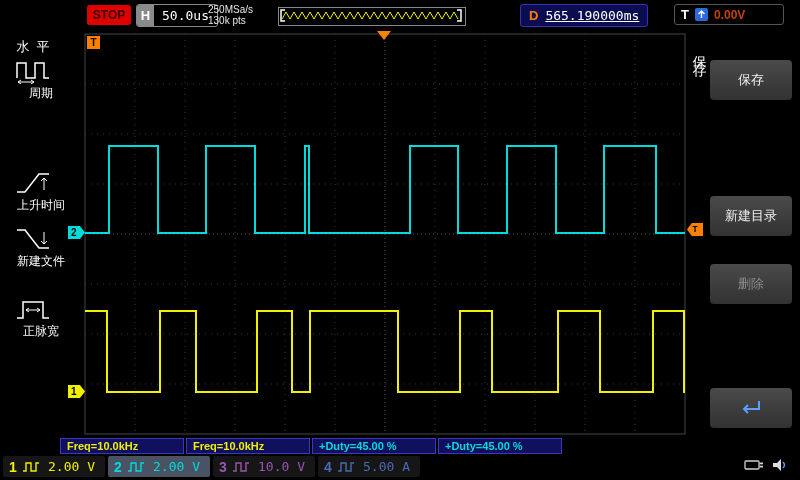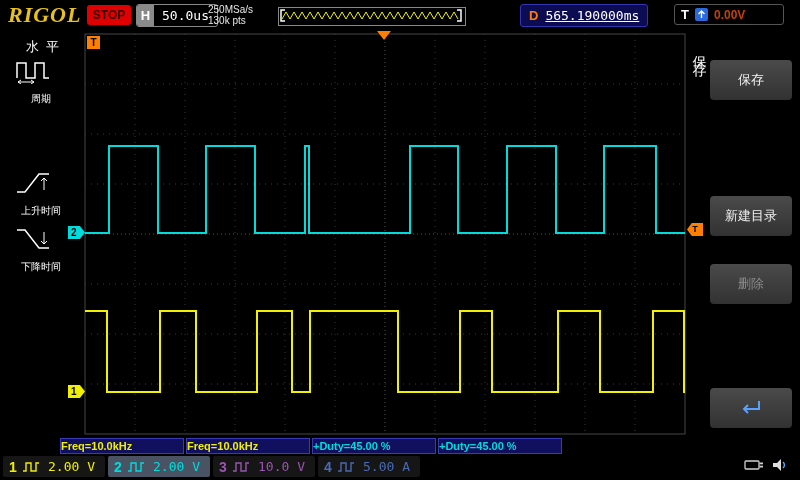--- a/index.html
+++ b/index.html
@@ -21,24 +21,24 @@
         display:flex;align-items:center;padding:0 8px;gap:7px;}
   .dlab{color:#ff7f00;font-weight:bold;font-size:13px;}
   .dval{color:#fff;font-size:13px;font-family:"DejaVu Sans Mono",monospace;text-decoration:underline;}
   .tgrp{position:absolute;left:674px;top:4px;height:21px;width:110px;border:1px solid #555;border-radius:3px;
         display:flex;align-items:center;padding:0 6px;gap:6px;box-sizing:border-box;}
   .tlab{color:#fff;font-weight:bold;font-size:13px;}
   .ticon{width:13px;height:13px;background:#2a6adf;border-radius:2px;display:flex;align-items:center;justify-content:center;}
   .tval{color:#c2410c;font-size:12px;font-weight:bold;}
   
   .left-menu{position:absolute;left:0;top:30px;width:66px;height:450px;background:#000;}
-  .lm-title{position:absolute;left:0;top:8px;width:66px;text-align:right;color:#fff;font-size:13px;letter-spacing:7px;text-indent:7px;}
+  .lm-title{position:absolute;left:0;top:8px;width:66px;text-align:center;color:#fff;font-size:13px;letter-spacing:7px;text-indent:7px;}
   .lm-item{position:absolute;left:0;width:66px;text-align:center;color:#fff;}
   .lm-item svg{margin:0 auto;}
-  .lm-label{font-size:10px;margin-top:8px;padding-left:16px;}
+  .lm-label{font-size:12px;margin-top:1px;padding-left:16px;}
   .i0{top:28px}.i1{top:84px}.i2{top:140px}.i3{top:196px}.i4{top:266px}.i5{top:336px}
   
   .right-menu{position:absolute;left:688px;top:30px;width:112px;height:450px;background:#000;}
   .rm-tab{position:absolute;left:3px;top:14px;color:#fff;font-size:14px;writing-mode:vertical-rl;
           text-orientation:upright;letter-spacing:8px;}
   .menu-btn{position:absolute;left:22px;width:82px;height:40px;background:linear-gradient(#4a4a4a,#323232);
             border-radius:4px;color:#f0f0f0;font-size:13px;display:flex;align-items:center;justify-content:center;}
   .menu-btn.disabled{color:#8a8a8a;}
   .b0{top:30px}.b1{top:98px}.b2{top:166px}.b3{top:234px}.b4{top:358px}
   
@@ -49,21 +49,21 @@
   .trig-right{position:absolute;left:687px;top:223px;width:16px;height:13px;background:#ff7f00;color:#000;
               font-weight:bold;font-size:9px;line-height:13px;text-align:center;
               clip-path:polygon(100% 0,100% 100%,30% 100%,0 50%,30% 0);}
   .chmk{position:absolute;left:68px;width:17px;height:13px;color:#000;font-weight:bold;font-size:10px;line-height:13px;
         text-align:left;padding-left:3px;box-sizing:border-box;
         clip-path:polygon(0 0,70% 0,100% 50%,70% 100%,0 100%);}
   .mk2{top:226px;background:#00dcdc;}
   .mk1{top:385px;background:#f0f000;}
   
   .meas{position:absolute;top:438px;height:16px;width:124px;background:#10105e;border:1px solid #3a3ab8;
-        box-sizing:border-box;font-size:11px;font-weight:bold;line-height:14px;}
+        box-sizing:border-box;font-size:11px;font-weight:bold;line-height:14px;padding-left:6px;}
   .m0{left:60px}.m1{left:186px}.m2{left:312px}.m3{left:438px}
   
   .chbox{position:absolute;top:456px;height:21px;width:102px;background:#161616;border-radius:2px;
          display:flex;align-items:center;gap:5px;padding:0 6px;box-sizing:border-box;}
   .chbox.selected{background:#4a5364;}
   .c0{left:3px}.c1{left:108px}.c2{left:213px}.c3{left:318px}
   .ch-num{font-weight:bold;font-size:14px;}
   .ch-val{font-size:13px;margin-left:auto;margin-right:4px;font-family:"DejaVu Sans Mono",monospace;}
   .sysicons{position:absolute;left:744px;top:458px;display:flex;gap:8px;align-items:center;}
 </style>
@@ -90,21 +90,20 @@
       <line x1="85" y1="184" x2="685" y2="184" stroke="#3a3a3a" stroke-width="1" stroke-dasharray="1 5"></line>
       <line x1="85" y1="234" x2="685" y2="234" stroke="#555555" stroke-width="1" stroke-dasharray="1 3"></line>
       <line x1="85" y1="284" x2="685" y2="284" stroke="#3a3a3a" stroke-width="1" stroke-dasharray="1 5"></line>
       <line x1="85" y1="334" x2="685" y2="334" stroke="#3a3a3a" stroke-width="1" stroke-dasharray="1 5"></line>
       <line x1="85" y1="384" x2="685" y2="384" stroke="#3a3a3a" stroke-width="1" stroke-dasharray="1 5"></line>
       <path d="M 85 233 L 109 233 L 109 146 L 158 146 L 158 233 L 206 233 L 206 146 L 255 146 L 255 233 L 305 233 L 305 146 L 309 146 L 309 233 L 410 233 L 410 146 L 458 146 L 458 233 L 507 233 L 507 146 L 556 146 L 556 233 L 604 233 L 604 146 L 656 146 L 656 233 L 685 233" fill="none" stroke="#00dcdc" stroke-width="2"></path>
       <path d="M 85 311 L 85 311 L 107 311 L 107 392 L 160 392 L 160 311 L 196 311 L 196 392 L 257 392 L 257 311 L 292 311 L 292 392 L 310 392 L 310 311 L 398 311 L 398 392 L 460 392 L 460 311 L 492 311 L 492 392 L 558 392 L 558 311 L 600 311 L 600 392 L 653 392 L 653 311 L 684 311 L 684 392 L 685 392" fill="none" stroke="#f0f000" stroke-width="2"></path>
     </svg>
 
   <div class="topbar">
-    <div class="logo">RIGOL</div>
     <div class="stop">STOP</div>
     <div class="hgrp">
       <span class="hlab">H</span>
       <span class="hval">50.0us</span>
     </div>
     <div class="rates">
       <div>250MSa/s</div>
       <div>130k pts</div>
     </div>
     <div class="preview">
@@ -147,23 +146,30 @@
         <path d="M29 20 V8 M26 11 L29 8 L32 11" stroke="#fff" stroke-width="1" fill="none"></path>
       </svg>
       <div class="lm-label">上升时间</div>
     </div>
 
     <div class="lm-item i3">
       <svg width="36" height="26" viewBox="0 0 36 26">
         <path d="M2 4 H10 L24 22 H34" stroke="#fff" stroke-width="1.5" fill="none"></path>
         <path d="M29 6 V18 M26 15 L29 18 L32 15" stroke="#fff" stroke-width="1" fill="none"></path>
       </svg>
-      <div class="lm-label">下降时间</div>
-    </div>
-
+      <div class="lm-label">新建文件</div>
+    </div>
+
+    <div class="lm-item i4">
+      <svg width="36" height="26" viewBox="0 0 36 26">
+        <path d="M2 22 H8 V6 H28 V22 H34" stroke="#fff" stroke-width="1.5" fill="none"></path>
+        <path d="M11 14 H25 M14 12 L11 14 L14 16 M22 12 L25 14 L22 16" stroke="#fff" stroke-width="1" fill="none"></path>
+      </svg>
+      <div class="lm-label">正脉宽</div>
+    </div>
 
   </div>
 
   <div class="right-menu">
     <div class="rm-tab">保存</div>
     <div class="menu-btn b0">保存</div>
     <div class="menu-btn b2">新建目录</div>
     <div class="menu-btn b3 disabled">删除</div>
     <div class="menu-btn b4">
       <svg width="26" height="20" viewBox="0 0 26 20">

